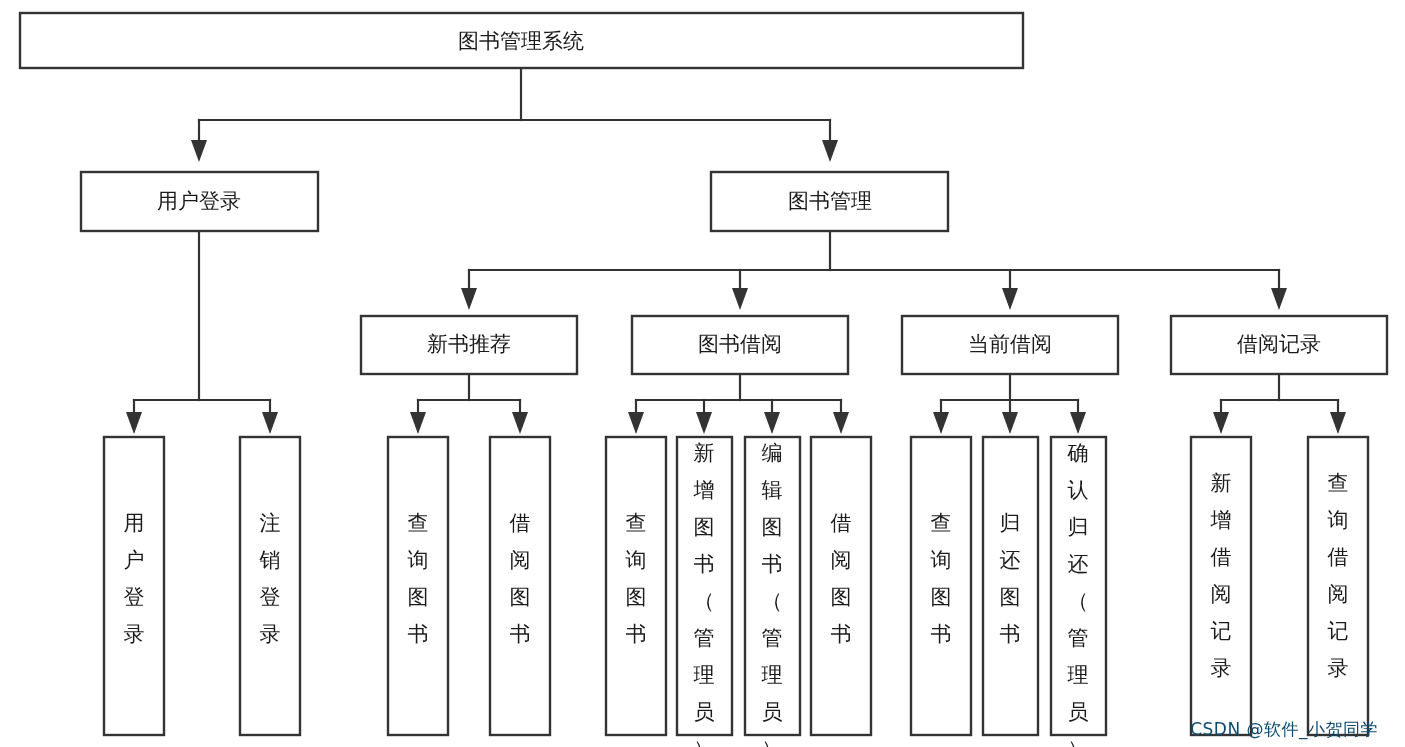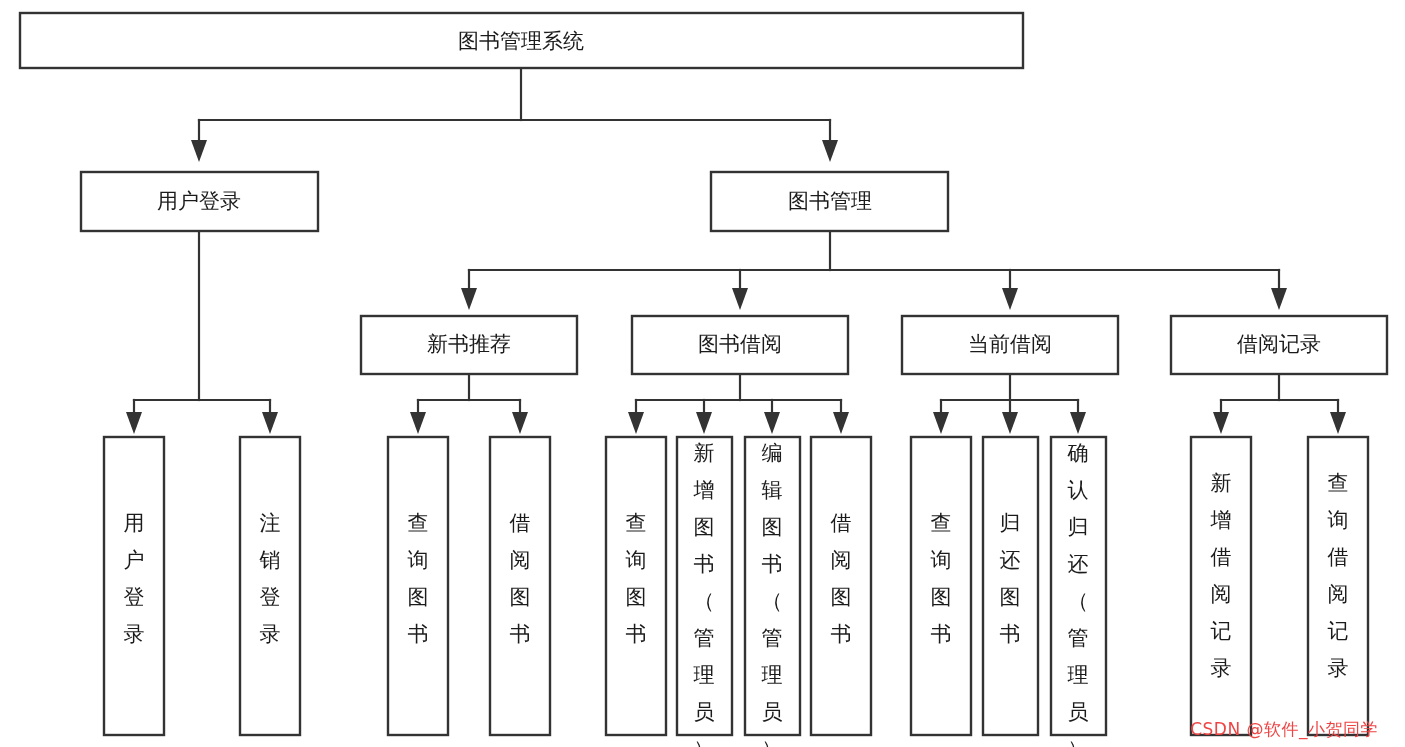--- a/index.html
+++ b/index.html
@@ -55,21 +55,21 @@
     font-family: "DejaVu Sans", "Liberation Sans", sans-serif;
     font-size: 21px;
     text-anchor: middle;
   }
   .watermark {
     position: absolute;
     right: 12px;
     bottom: 6px;
     font-family: "DejaVu Sans", "Liberation Sans", sans-serif;
     font-size: 17px;
-    color: #ef4444;
+    color: #0c4a6e;
     letter-spacing: 0.5px;
     white-space: nowrap;
     user-select: none;
   }
 </style>
 </head>
 <body>
 
 <div id="diagram-root">
 

